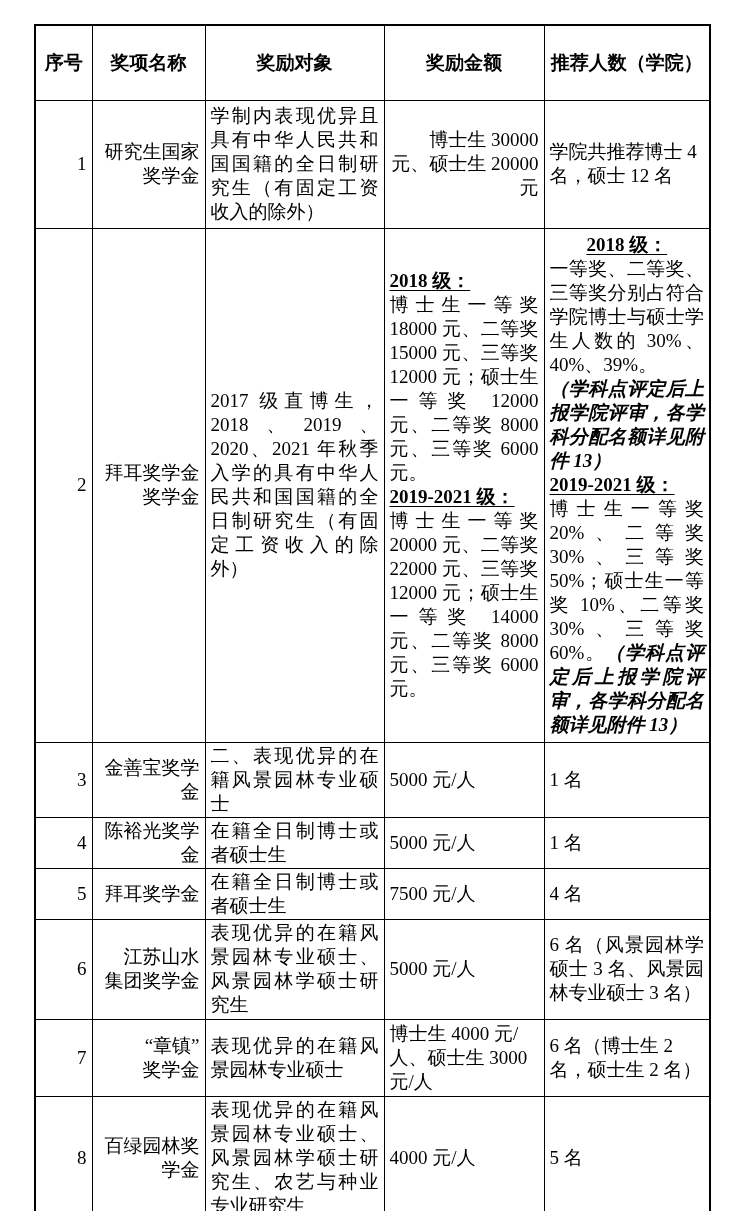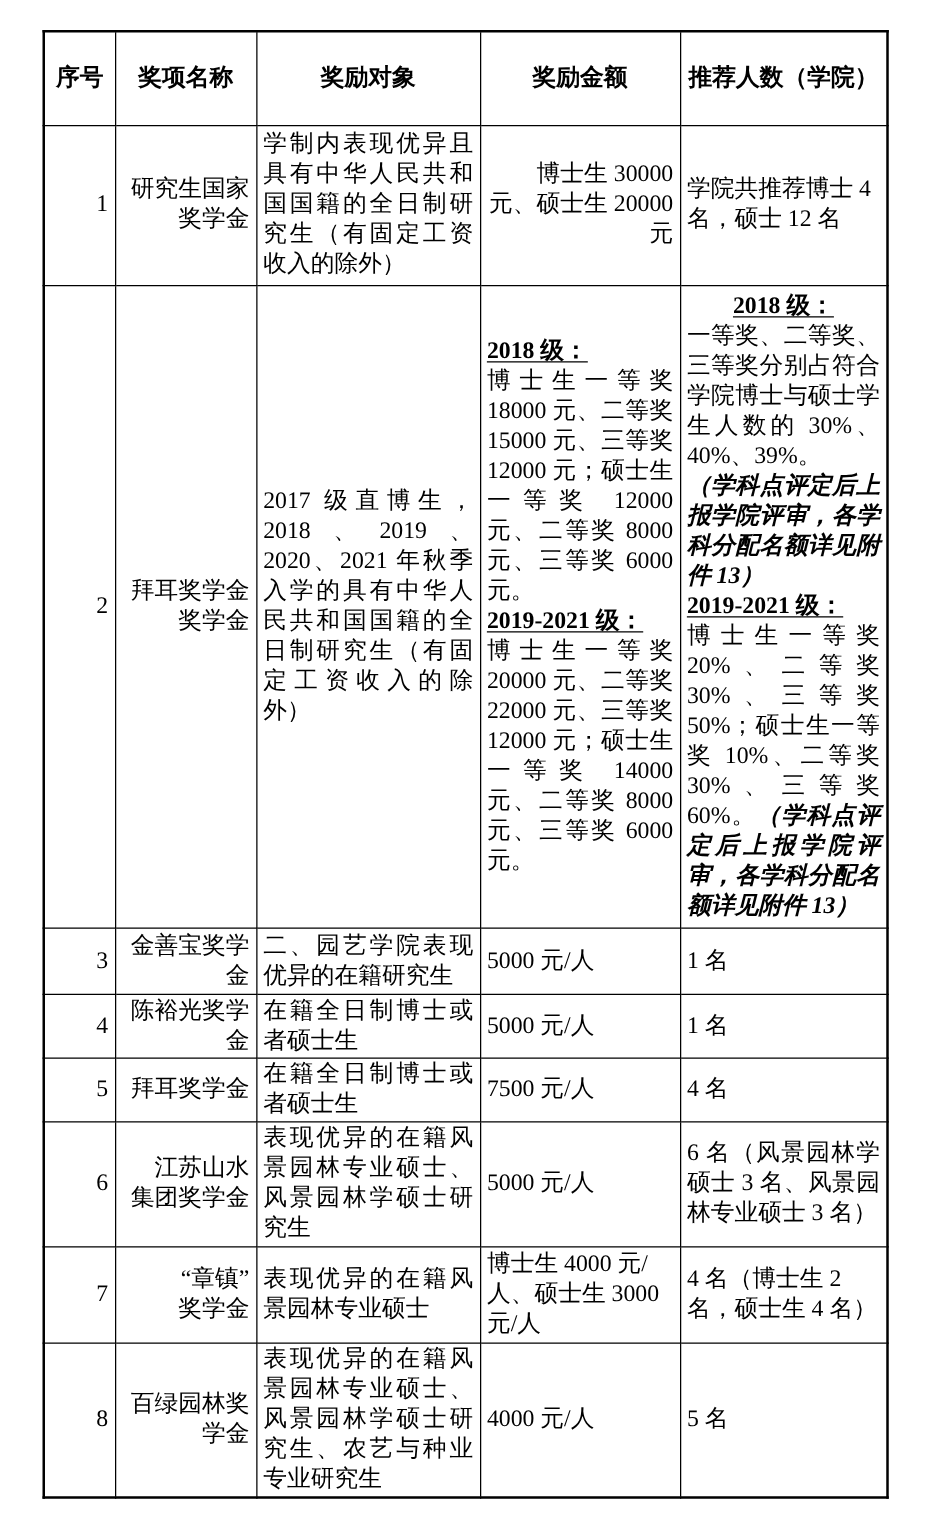--- a/index.html
+++ b/index.html
@@ -94,21 +94,21 @@
         <p class="blk just note">（学科点评定后上报学院评审，各学科分配名额详见附件 13）</p>
         <p class="blk lbl">2019-2021 级：</p>
         <p class="blk just"><span>博士生一等奖 20%、二等奖 30%、三等奖 50%；硕士生一等奖 10%、二等奖 30%、三等奖 60%。</span><span class="note">（学科点评定后上报学院评审，各学科分配名额详见附件 13）</span></p>
       </td>
     </tr>
 
     <tr style="height:53px">
       <td class="ctr">3</td>
       <td class="name">金善宝奖学
 金</td>
-      <td class="just">二、园艺学院表现优异的在籍研究生</td>
+      <td class="just">二、表现优异的在籍风景园林专业硕士</td>
       <td>5000 元/人</td>
       <td>1 名</td>
     </tr>
 
     <tr style="height:50px">
       <td class="ctr">4</td>
       <td class="name">陈裕光奖学
 金</td>
       <td class="just">在籍全日制博士或者硕士生</td>
       <td>5000 元/人</td>
@@ -131,21 +131,21 @@
       <td>5000 元/人</td>
       <td class="just">6 名（风景园林学硕士 3 名、风景园林专业硕士 3 名）</td>
     </tr>
 
     <tr style="height:77px">
       <td class="ctr">7</td>
       <td class="name">“章镇”
 奖学金</td>
       <td class="just">表现优异的在籍风景园林专业硕士</td>
       <td>博士生 4000 元/人、硕士生 3000 元/人</td>
-      <td>4 名（博士生 2 名，硕士生 4 名）</td>
+      <td>6 名（博士生 2 名，硕士生 2 名）</td>
     </tr>
 
     <tr style="height:121px">
       <td class="ctr">8</td>
       <td class="name">百绿园林奖
 学金</td>
       <td class="just">表现优异的在籍风景园林专业硕士、风景园林学硕士研究生、农艺与种业专业研究生</td>
       <td>4000 元/人</td>
       <td>5 名</td>
     </tr>

